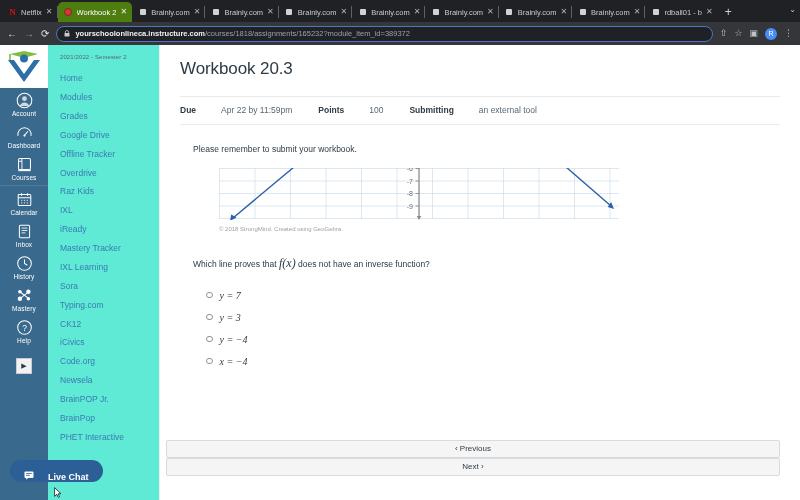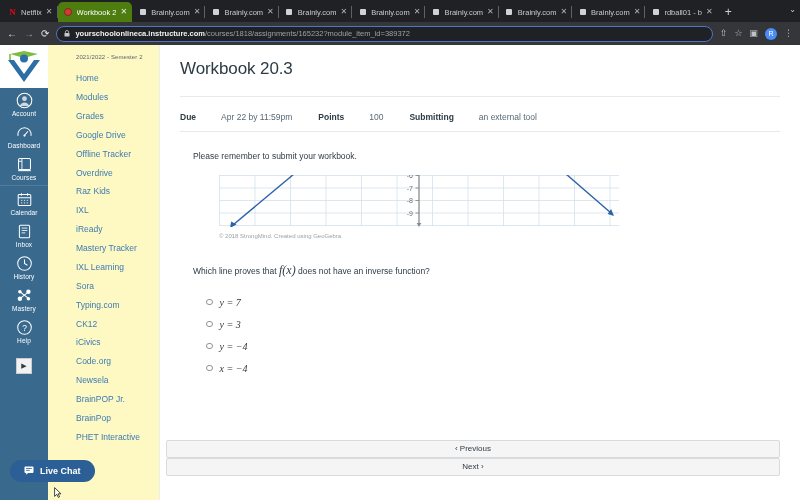--- a/index.html
+++ b/index.html
@@ -157,23 +157,23 @@
     border: 1px solid #c7cdd1;
     display: flex; align-items: center; justify-content: center;
     margin-top: 11px;
     font-size: 7px; color: #2d3b45;
   }
 
   
   #course-nav {
     width: 112px;
     flex: 0 0 112px;
-    background: #fef9c3;
+    background: #5eead4;
     border-right: 1px solid #eceef0;
-    padding: 9px 0 0 28px;
+    padding: 9px 0 0 12px;
     overflow: hidden;
   }
   #term-label {
     font-size: 6px;
     color: #5b6670;
     margin-bottom: 9px;
     letter-spacing: .1px;
   }
   .course-link {
     display: block;
@@ -192,21 +192,21 @@
     overflow: hidden;
   }
   #assignment-title {
     font-size: 17px;
     font-weight: normal;
     color: #2d3b45;
     letter-spacing: -.1px;
   }
   #meta-row {
     margin-top: 17px;
-    padding-top: 15px;
+    padding-top: 8px;
     border-top: 1px solid #e7e9eb;
     display: flex;
     align-items: baseline;
     gap: 5px;
     font-size: 8.5px;
     color: #586874;
     padding-bottom: 9px;
     border-bottom: 1px solid #e7e9eb;
   }
   .meta-key { font-weight: bold; color: #2d3b45; }
@@ -274,22 +274,22 @@
 
   
   #live-chat {
     position: absolute;
     left: 10px; bottom: 18px;
     background: #2b5f96;
     color: #ffffff;
     border-radius: 13px;
     height: 22px;
     display: flex;
-    align-items: center;
-    gap: 6px;
+    align-items: flex-end;
+    gap: 14px;
     padding: 0 14px;
     font-size: 9px;
     font-weight: bold;
     z-index: 20;
   }
   #cursor-arrow {
     position: absolute;
     left: 54px; bottom: 2px;
     width: 8px; height: 11px;
     z-index: 21;

